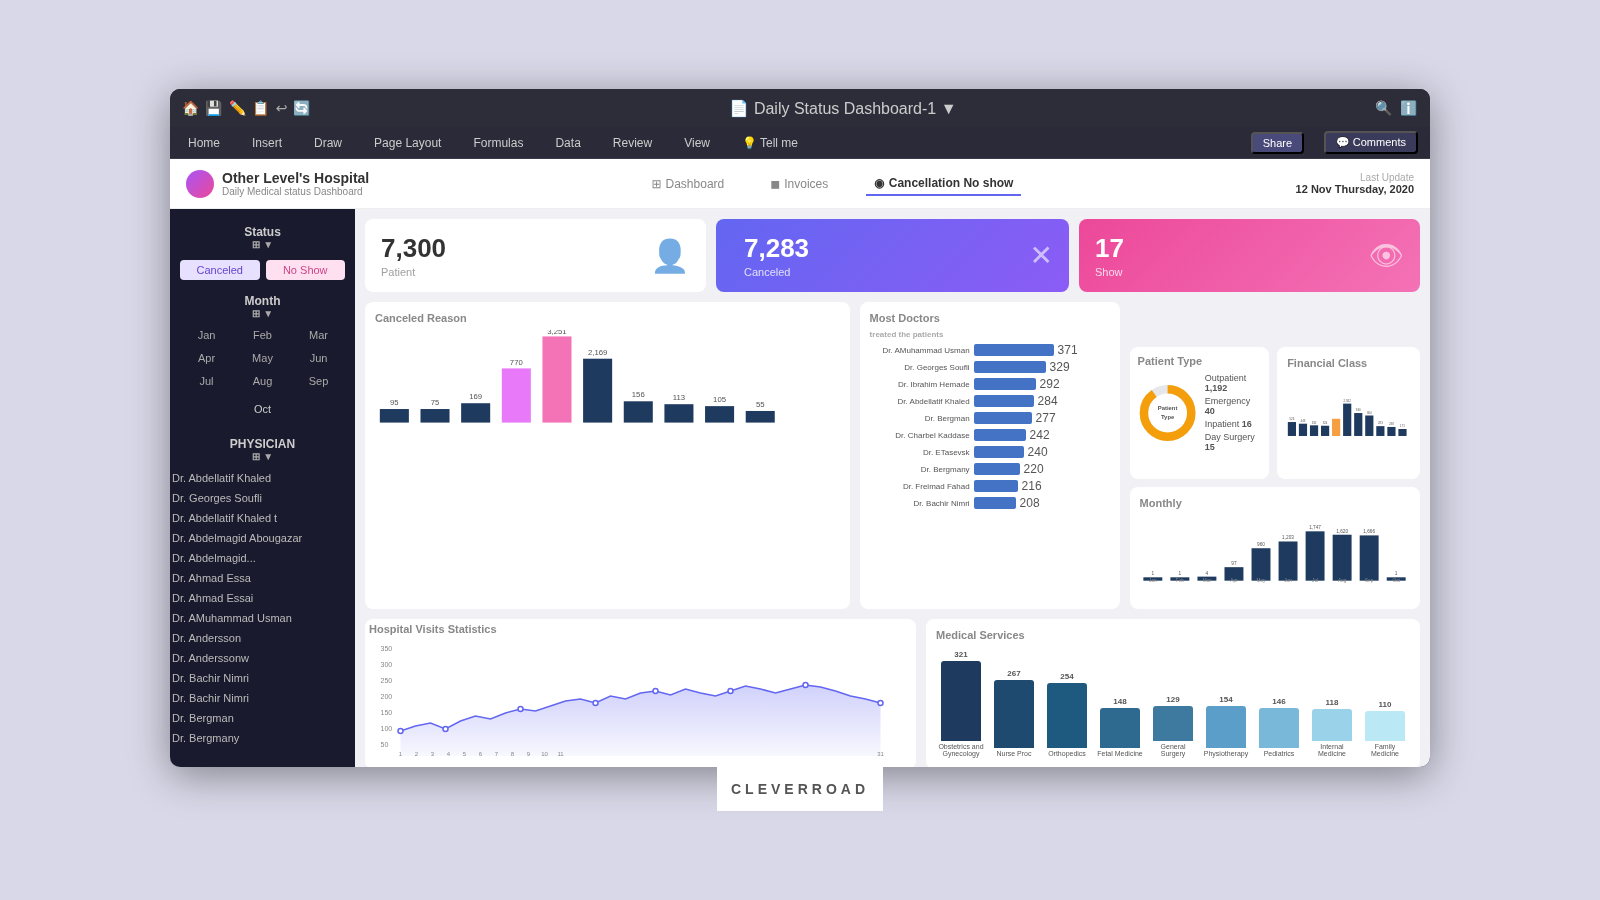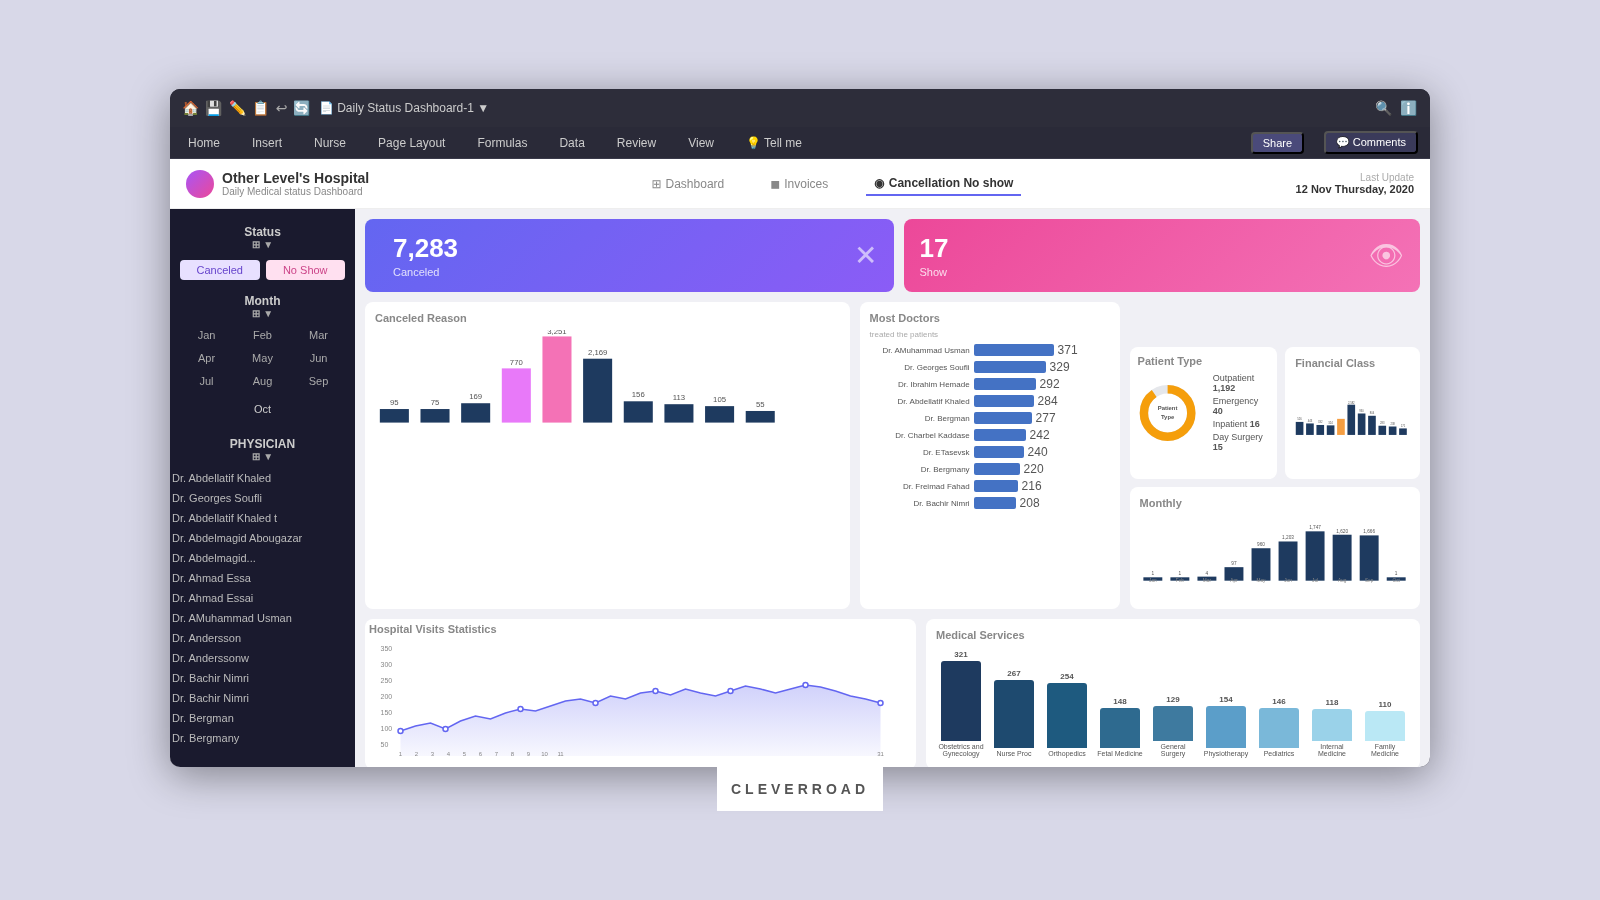--- a/index.html
+++ b/index.html
@@ -24,21 +24,21 @@
     .title-bar {
       background: #2d2d3a;
       padding: 6px 12px;
       display: flex;
       align-items: center;
       gap: 8px;
       height: 38px;
     }
     .title-bar-icons { display: flex; gap: 6px; }
     .title-icon { font-size: 14px; color: #aaa; cursor: pointer; }
-    .title-center { flex: 1; text-align: left; font-size: 12px; color: #ccc; }
+    .title-center { flex: 1; text-align: center; font-size: 16px; color: #ccc; }
     .title-right { display: flex; gap: 8px; }
     
     .ribbon {
       background: #2a2a38;
       padding: 4px 12px;
       display: flex;
       align-items: center;
       gap: 20px;
       height: 32px;
       border-bottom: 1px solid #3a3a4a;
@@ -244,21 +244,21 @@
     </div>
     <div class="title-right">
       <span style="font-size:14px;color:#aaa">🔍</span>
       <span style="font-size:14px;color:#aaa">ℹ️</span>
     </div>
   </div>
 
   <div class="ribbon">
     <span class="ribbon-item">Home</span>
     <span class="ribbon-item">Insert</span>
-    <span class="ribbon-item">Nurse</span>
+    <span class="ribbon-item">Draw</span>
     <span class="ribbon-item">Page Layout</span>
     <span class="ribbon-item">Formulas</span>
     <span class="ribbon-item">Data</span>
     <span class="ribbon-item">Review</span>
     <span class="ribbon-item">View</span>
     <span class="ribbon-item">💡 <span>Tell me</span></span>
     <div style="flex:1"></div>
     <button class="ribbon-share">Share</button>
     <button class="ribbon-share" style="background:#3a3a5a;">💬 <span>Comments</span></button>
   </div>
@@ -331,20 +331,27 @@
         <div class="physician-item">Dr. Bachir Nimri</div>
         <div class="physician-item">Dr. Bachir Nimri</div>
         <div class="physician-item">Dr. Bergman</div>
         <div class="physician-item">Dr. Bergmany</div>
       </div>
     </div>
 
     <div class="content">
 
       <div class="kpi-row">
+        <div class="kpi-card">
+          <div>
+            <div class="kpi-number" style="color:#333">7,300</div>
+            <div class="kpi-label" style="color:#888">Patient</div>
+          </div>
+          <div class="kpi-icon" style="color:#ccc;font-size:32px;">👤</div>
+        </div>
         <div class="kpi-card purple">
           <div>
             <div class="kpi-number">7,283</div>
             <div class="kpi-label">Canceled</div>
           </div>
           <div class="kpi-icon">✕</div>
         </div>
         <div class="kpi-card pink">
           <div>
             <div class="kpi-number">17</div>
@@ -379,21 +386,21 @@
             <text x="230" y="24" font-size="8" fill="#555" text-anchor="middle">2,169</text>
             <text x="272" y="68" font-size="8" fill="#555" text-anchor="middle">156</text>
             <text x="314" y="71" font-size="8" fill="#555" text-anchor="middle">113</text>
             <text x="356" y="73" font-size="8" fill="#555" text-anchor="middle">105</text>
             <text x="398" y="78" font-size="8" fill="#555" text-anchor="middle">55</text>
           </svg>
         </div>
 
         <div class="doctors-chart-panel">
           <div class="chart-title">Most Doctors</div>
-          <div style="font-size:8px;color:#aaa;margin-bottom:4px;">treated the patients</div>
+          <div style="font-size:8px;color:#aaa;margin-bottom:4px;font-weight:bold;">treated the patients</div>
           <div class="doctor-bars">
             <div class="doctor-bar-row">
               <span class="doctor-name-label">Dr. AMuhammad Usman</span>
               <div class="doctor-bar-fill" style="width:80px;background:#4472c4;"></div>
               <span class="doctor-bar-value">371</span>
             </div>
             <div class="doctor-bar-row">
               <span class="doctor-name-label">Dr. Georges Soufli</span>
               <div class="doctor-bar-fill" style="width:72px;background:#4472c4;"></div>
               <span class="doctor-bar-value">329</span>
@@ -439,21 +446,21 @@
               <span class="doctor-bar-value">208</span>
             </div>
           </div>
         </div>
 
         <div style="display:flex;flex-direction:column;gap:8px;flex:1;">
 
           <div style="display:flex;gap:8px;flex:1;margin-top:45px;">
             <div class="chart-panel" style="width:160px;padding:8px;">
               <div class="chart-title">Patient Type</div>
-              <div style="display:flex;align-items:center;gap:16px;">
+              <div style="display:flex;align-items:center;gap:8px;">
                 <svg width="70" height="70" viewBox="0 0 70 70">
                   <circle cx="35" cy="35" r="28" fill="none" stroke="#e5e7eb" stroke-width="10"></circle>
                   <circle cx="35" cy="35" r="28" fill="none" stroke="#f59e0b" stroke-width="10" stroke-dasharray="158 18" stroke-dashoffset="0" transform="rotate(-90 35 35)"></circle>
                   <text x="35" y="32" font-size="7" fill="#555" text-anchor="middle" font-weight="bold">Patient</text>
                   <text x="35" y="42" font-size="7" fill="#555" text-anchor="middle" font-weight="bold">Type</text>
                 </svg>
                 <div style="display:flex;flex-direction:column;gap:3px;">
                   <div style="font-size:9px;color:#555;">Outpatient <strong>1,192</strong></div>
                   <div style="font-size:9px;color:#555;">Emergency <strong>40</strong></div>
                   <div style="font-size:9px;color:#555;">Inpatient <strong>16</strong></div>

